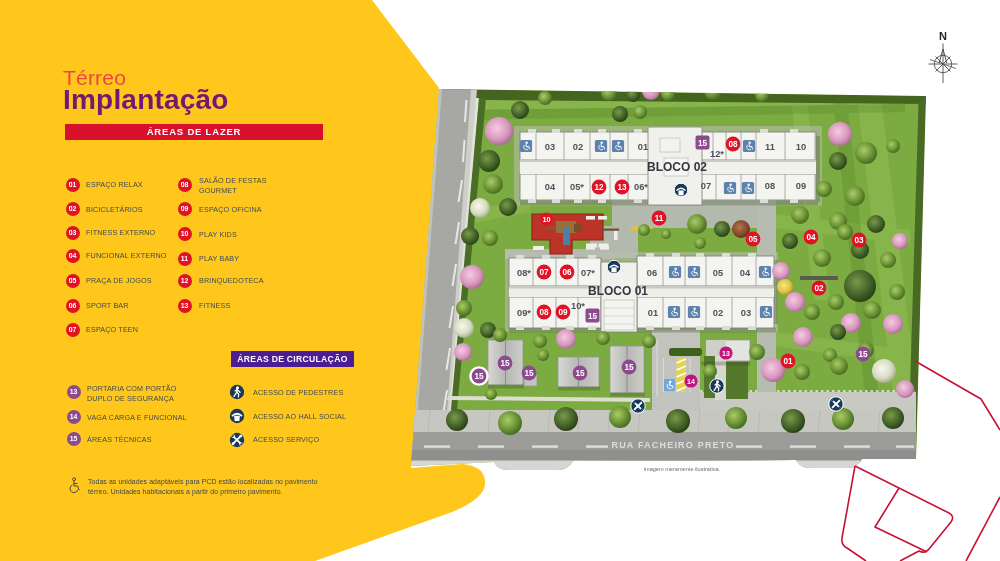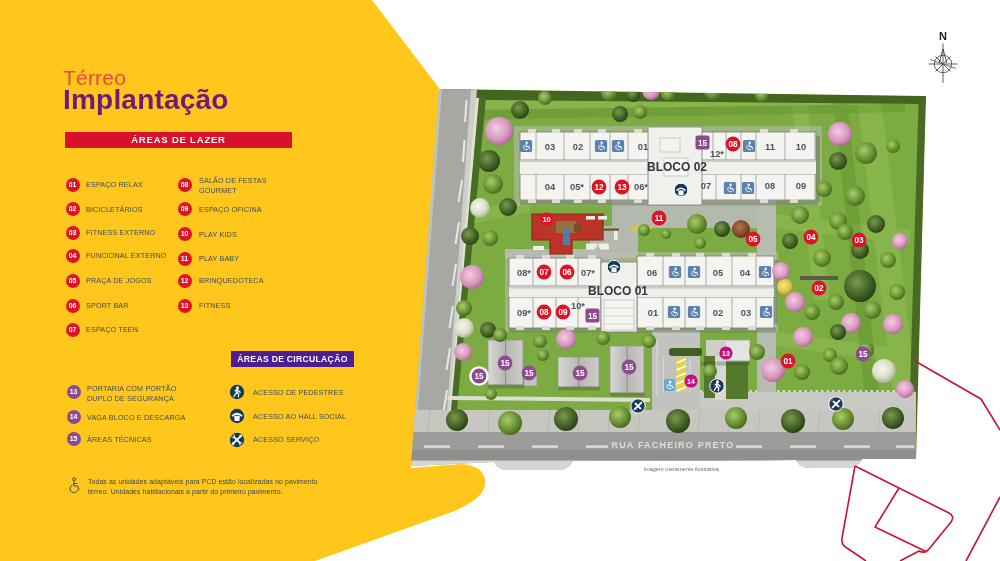--- a/index.html
+++ b/index.html
@@ -689,21 +689,21 @@
 <path d="M855,466 L949,513 Q955,516 951,522 L929,549 Q925,554 919,551 L900,561"></path>
 <path d="M855,466 L842,538 Q841,545 847,548 L866,561"></path>
 <path d="M899,488 L875,527 L927,552"></path>
 <path d="M1000,497 L966,561"></path>
 </g>
 </svg>
 
 <div class="abs ttl1">Térreo</div>
 <div class="abs ttl2">Implantação</div>
 
-<div class="abs banner red" style="left:65px;top:132px;width:227px">ÁREAS DE LAZER</div>
+<div class="abs banner red" style="left:65px;top:124px;width:258px">ÁREAS DE LAZER</div>
 
 <div class="abs bdg r" style="left:65.5px;top:177.5px">01</div>
 <div class="abs item" style="left:86px;top:180px">ESPAÇO RELAX</div>
 
 <div class="abs bdg r" style="left:65.5px;top:202px">02</div>
 <div class="abs item" style="left:86px;top:205px">BICICLETÁRIOS</div>
 
 <div class="abs bdg r" style="left:65.5px;top:225.5px">03</div>
 <div class="abs item" style="left:86px;top:228px">FITNESS EXTERNO</div>
 
@@ -737,21 +737,21 @@
 <div class="abs bdg r" style="left:177.5px;top:298.5px">13</div>
 <div class="abs item" style="left:199px;top:301px">FITNESS</div>
 
 
 <div class="abs banner nav" style="left:231px;top:351px;width:123px;font-size:8.6px;letter-spacing:.3px">ÁREAS DE CIRCULAÇÃO</div>
 
 <div class="abs bdg p" style="left:66.5px;top:385px">13</div>
 <div class="abs item" style="left:87px;top:384px">PORTARIA COM PORTÃO<br>DUPLO DE SEGURANÇA</div>
 
 <div class="abs bdg p" style="left:66.5px;top:409.5px">14</div>
-<div class="abs item" style="left:87px;top:413px">VAGA BLOCO E DESCARGA</div>
+<div class="abs item" style="left:87px;top:413px">VAGA CARGA E FUNCIONAL</div>
 
 <div class="abs bdg p" style="left:66.5px;top:432px">15</div>
 <div class="abs item" style="left:87px;top:435px">ÁREAS TÉCNICAS</div>
 
 <svg class="abs" style="left:228px;top:383px" width="130" height="66" viewBox="0 0 130 66">
 
 <circle cx="9" cy="9" r="7.2" fill="#17395c"></circle>
 <circle cx="9.5" cy="4.7" r="1.5" fill="#fff"></circle>
       <g stroke="#fff" stroke-width="1.3" fill="none" stroke-linecap="round" stroke-linejoin="round">
         <path d="M9.1,6.4 L8.8,9.2"></path>

